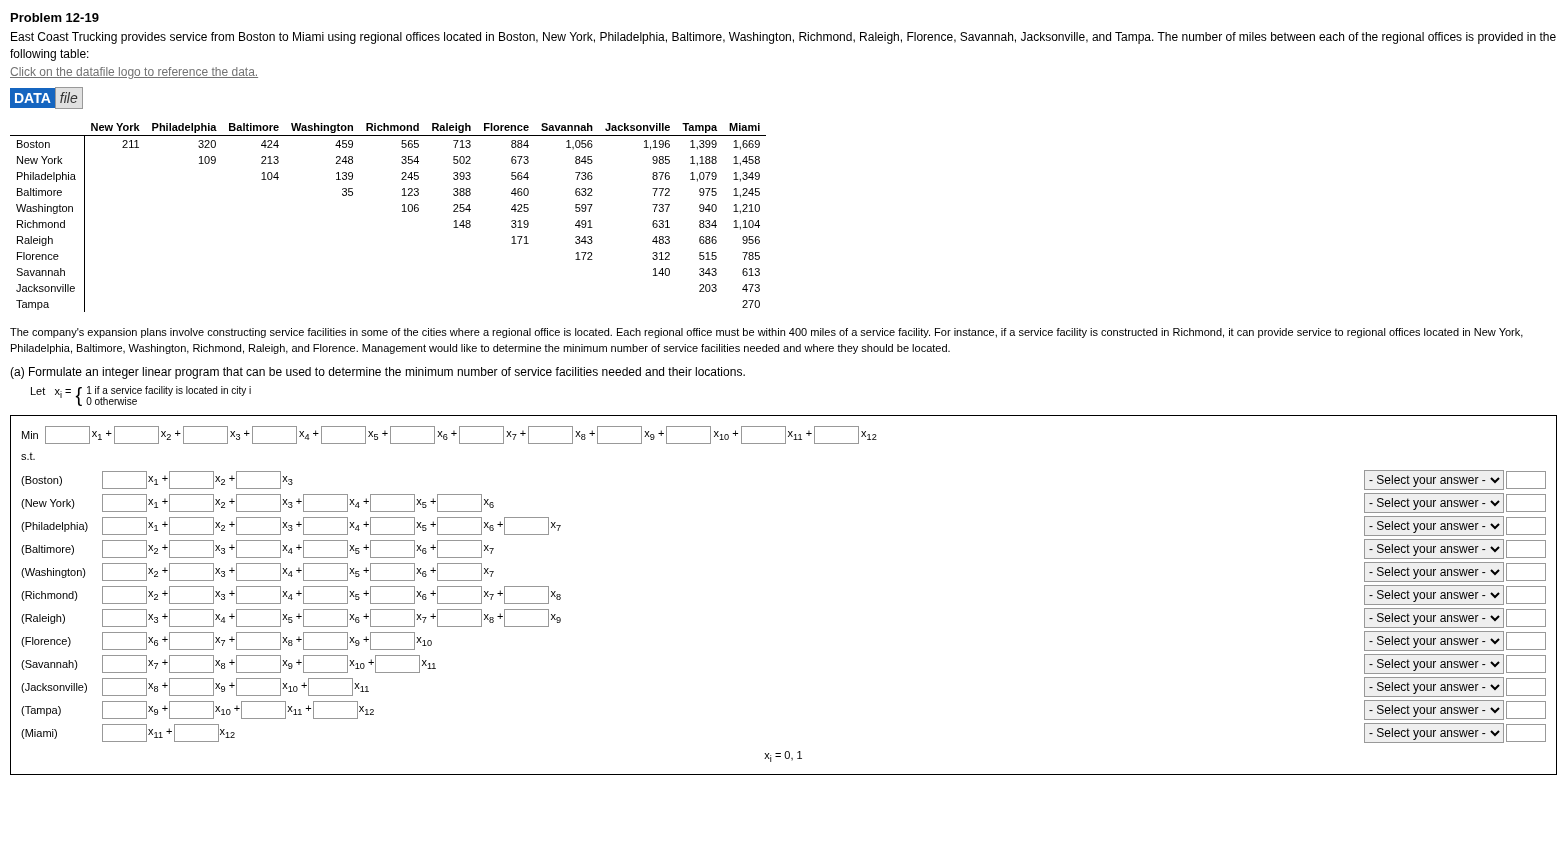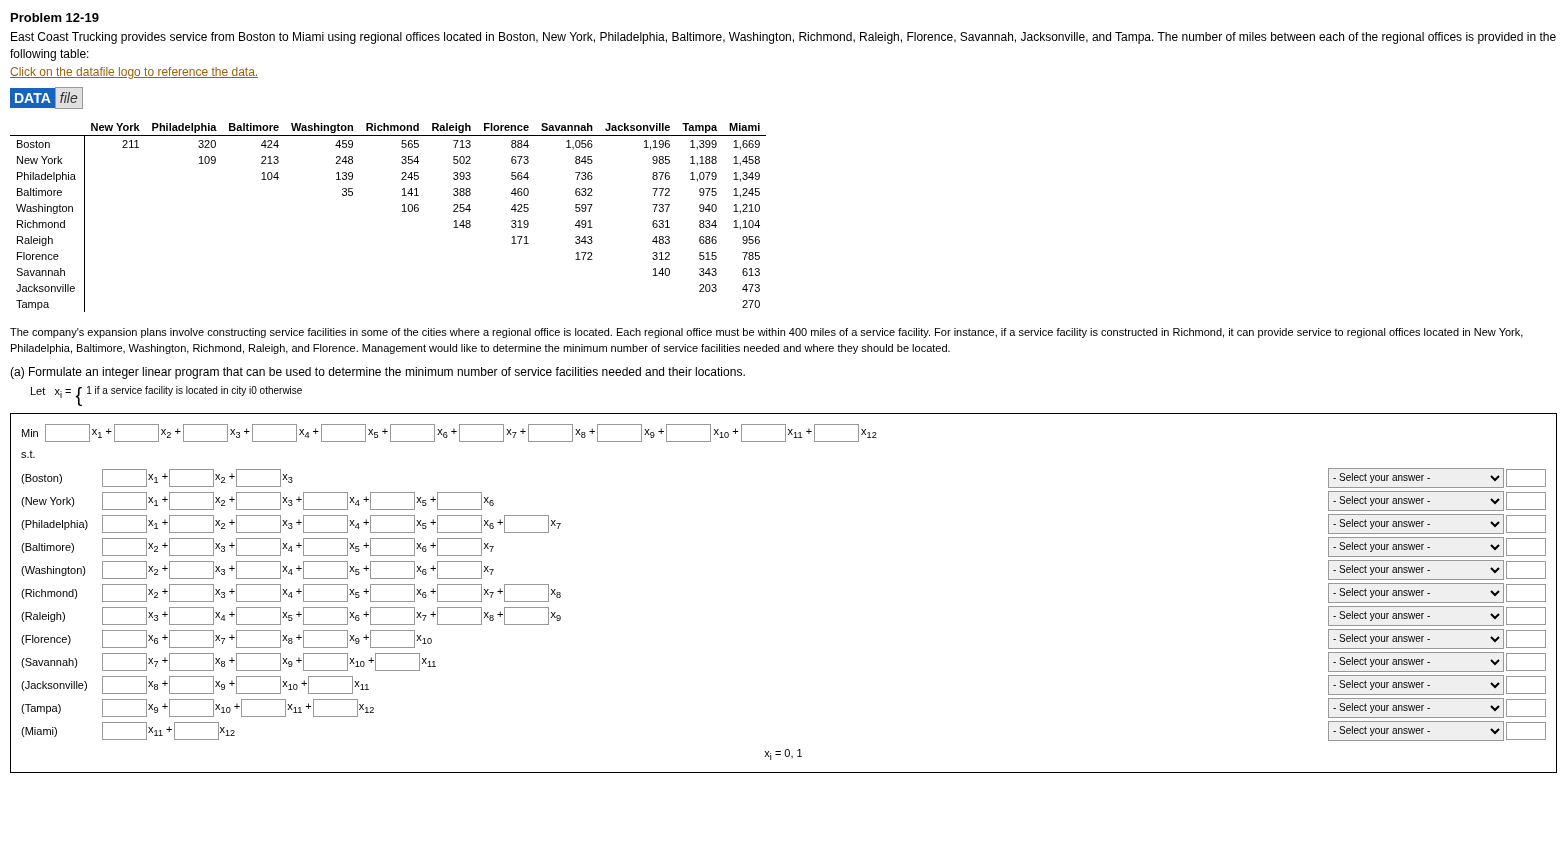--- a/index.html
+++ b/index.html
@@ -1,49 +1,49 @@
 <!DOCTYPE html>
 <html><head>
   <meta charset="utf-8">
   <style>
     * { box-sizing: border-box; margin: 0; padding: 0; }
     body { font-family: Arial, sans-serif; font-size: 12px; color: #000; background: #fff; padding: 10px; }
     
     .problem-title { font-weight: bold; font-size: 13px; margin-bottom: 4px; }
     .problem-desc { font-size: 12px; margin-bottom: 2px; line-height: 1.4; }
-    .data-link { color: #a16207; text-decoration: underline; cursor: pointer; font-size: 12px; margin-bottom: 8px; display: block; }
+    .data-link { color: #737373; text-decoration: underline; cursor: pointer; font-size: 12px; margin-bottom: 8px; display: block; }
     
     .data-file-logo { display: inline-flex; align-items: center; margin-bottom: 10px; }
     .data-word { background: #1565c0; color: white; font-weight: bold; font-size: 14px; padding: 2px 4px; }
     .file-word { background: #e0e0e0; color: #333; font-size: 14px; padding: 2px 4px; border: 1px solid #999; font-style: italic; }
     
     .distance-table { border-collapse: collapse; font-size: 11px; margin-bottom: 12px; }
     .distance-table th, .distance-table td { padding: 2px 6px; text-align: right; border: none; }
     .distance-table tr:first-child th { border-bottom: 1px solid #000; }
     .distance-table td:first-child { text-align: left; border-right: 1px solid #000; padding-right: 8px; }
     .distance-table tr td { border-bottom: none; }
     
     .section-text { font-size: 11px; line-height: 1.5; margin-bottom: 8px; }
     .part-label { font-size: 12px; margin-bottom: 6px; font-weight: normal; }
     
     .let-def { font-size: 11px; margin-bottom: 8px; margin-left: 20px; display: flex; align-items: flex-start; gap: 4px; }
-    .brace-def { display: flex; flex-direction: row; }
+    .brace-def { display: flex; flex-direction: column; }
     .brace-def span { font-size: 10px; }
     
     .lp-box { border: 1px solid #000; padding: 10px; margin-top: 4px; }
     
     .min-row { display: flex; align-items: center; gap: 2px; margin-bottom: 6px; flex-wrap: wrap; }
     .st-label { margin-bottom: 8px; font-size: 11px; }
     
     .constraint-row { display: flex; align-items: center; gap: 1px; margin-bottom: 3px; flex-wrap: nowrap; font-size: 11px; }
     .row-label { min-width: 80px; font-size: 11px; }
     
     .var-input { width: 45px; height: 18px; border: 1px solid #999; font-size: 10px; padding: 1px 2px; }
     
-    .select-answer { height: 20px; font-size: 10px; border: 1px solid #999; width: 176px; }
+    .select-answer { height: 20px; font-size: 12px; border: 1px solid #999; width: 140px; }
     .answer-input { width: 40px; height: 18px; border: 1px solid #999; font-size: 10px; }
     
     .domain-row { text-align: center; font-size: 11px; margin-top: 6px; }
   </style>
 </head>
 <body>
 
 
 
 
@@ -121,21 +121,21 @@
         <td>876</td>
         <td>1,079</td>
         <td>1,349</td>
       </tr>
       <tr>
         <td>Baltimore</td>
         <td></td>
         <td></td>
         <td></td>
         <td>35</td>
-        <td>141</td>
+        <td>123</td>
         <td>388</td>
         <td>460</td>
         <td>632</td>
         <td>772</td>
         <td>975</td>
         <td>1,245</td>
       </tr>
       <tr>
         <td>Washington</td>
         <td></td>

